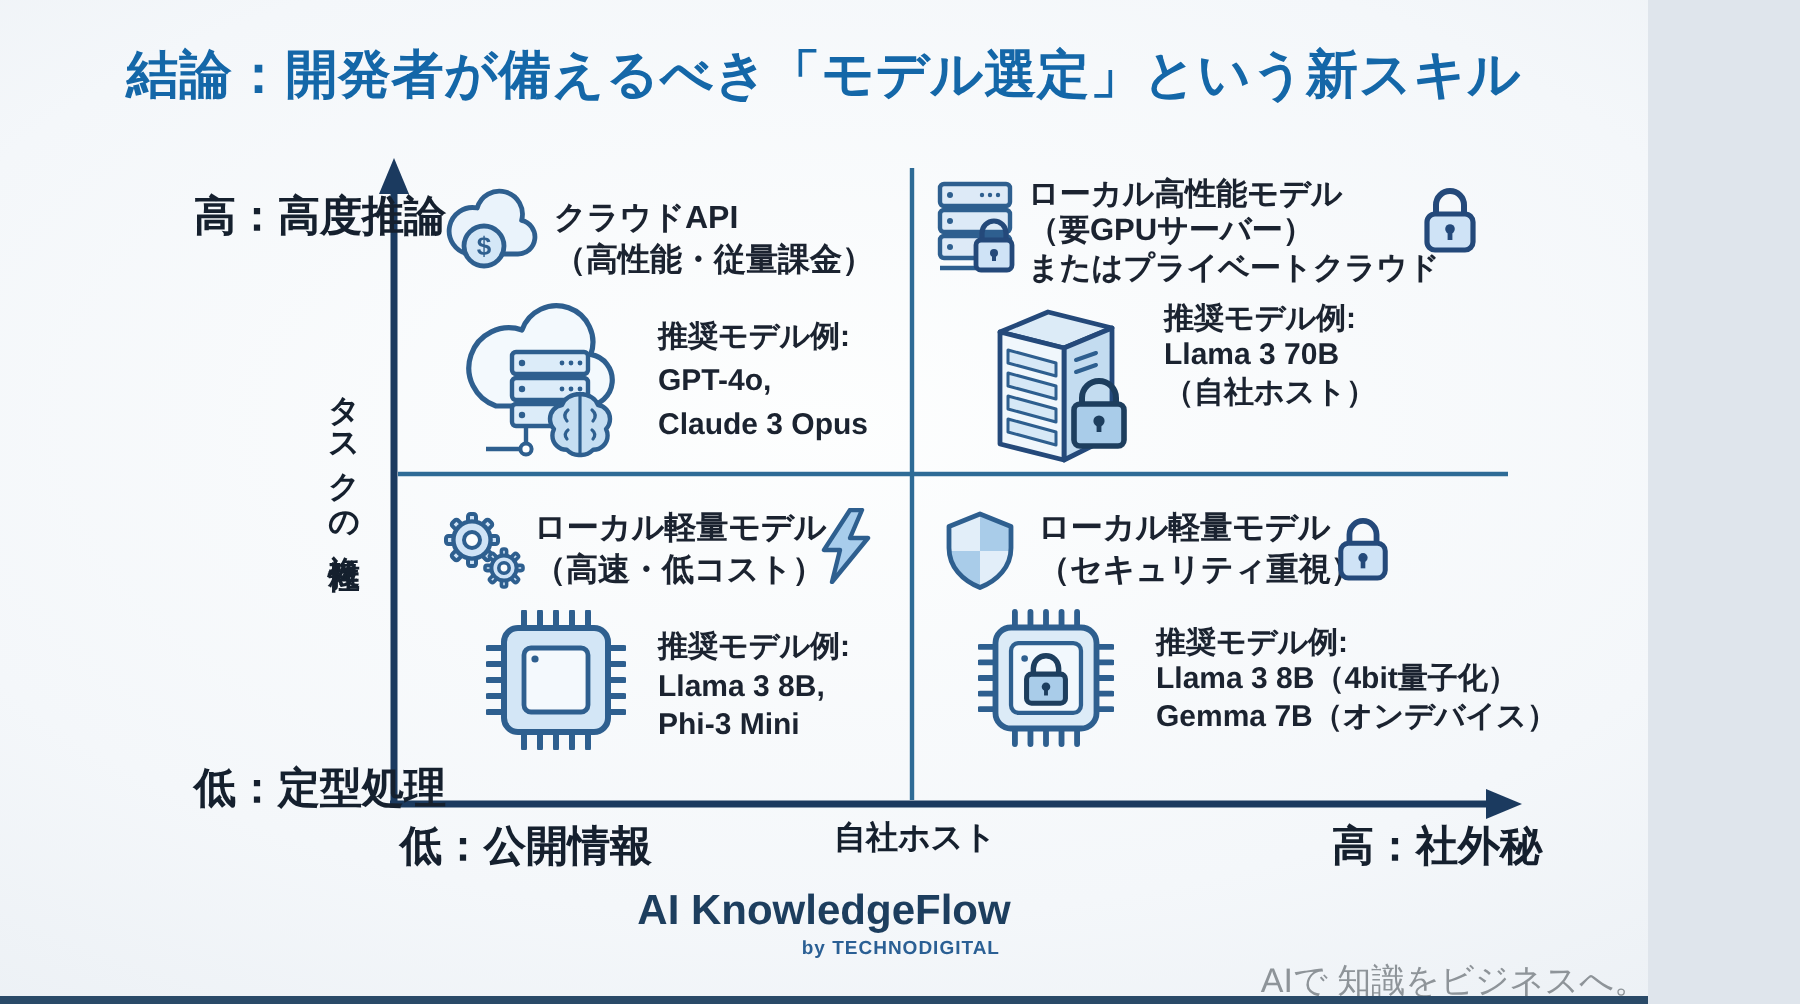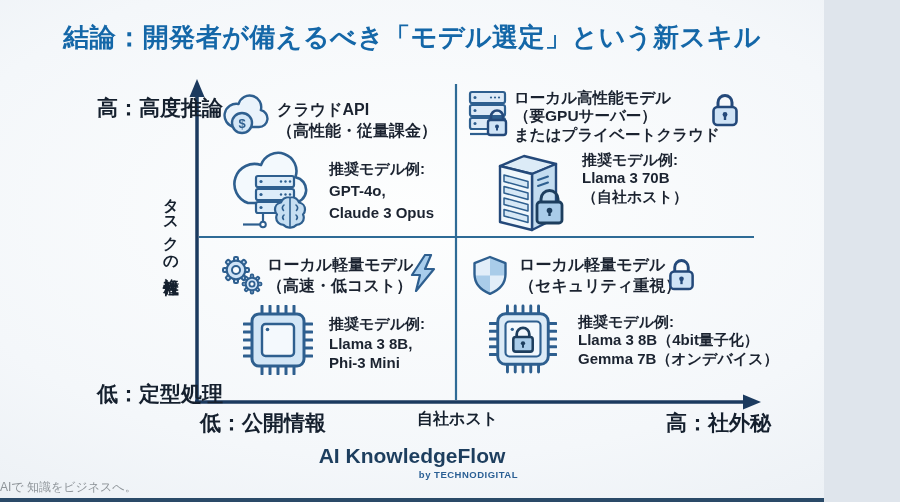--- a/index.html
+++ b/index.html
@@ -19,22 +19,22 @@
   .y-axis-label{
     writing-mode:vertical-rl;text-orientation:upright;
     font-weight:bold;font-size:15.5px;letter-spacing:2px;color:#15202e;
   }
   .qtitle{font-weight:bold;font-size:16px;line-height:1.3;white-space:nowrap;color:#1b2330;}
   .qtitle.small{font-size:15.5px;line-height:1.18;}
   .qmodel{font-weight:bold;font-size:15px;line-height:1.3;white-space:nowrap;color:#1b2330;}
   .qmodel.wide{line-height:1.23;}
   .line{display:block;}
   .brand{left:0;right:0;top:444px;text-align:center;font-size:21px;font-weight:bold;color:#1d3e5e;white-space:nowrap;}
-  .byline{left:330px;width:188px;top:469px;text-align:right;font-size:9.5px;font-weight:bold;color:#2a5f94;letter-spacing:0.5px;white-space:nowrap;}
-  .tagline{left:0;right:0;top:479px;text-align:left;font-size:12px;color:#8e9499;white-space:nowrap;}
+  .byline{left:312px;width:188px;top:469px;text-align:right;font-size:9.5px;font-weight:bold;color:#2a5f94;letter-spacing:0.5px;white-space:nowrap;}
+  .tagline{left:0;right:0;top:479px;text-align:right;font-size:17px;color:#8e9499;white-space:nowrap;}
   .bottom-bar{left:0;right:0;bottom:0;height:4px;background:#2a4a68;}
   svg{display:block;}
 </style>
 </head>
 <body>
 
 <div class="canvas">
 
   <div class="abs title">結論：開発者が備えるべき「モデル選定」という新スキル</div>
 

